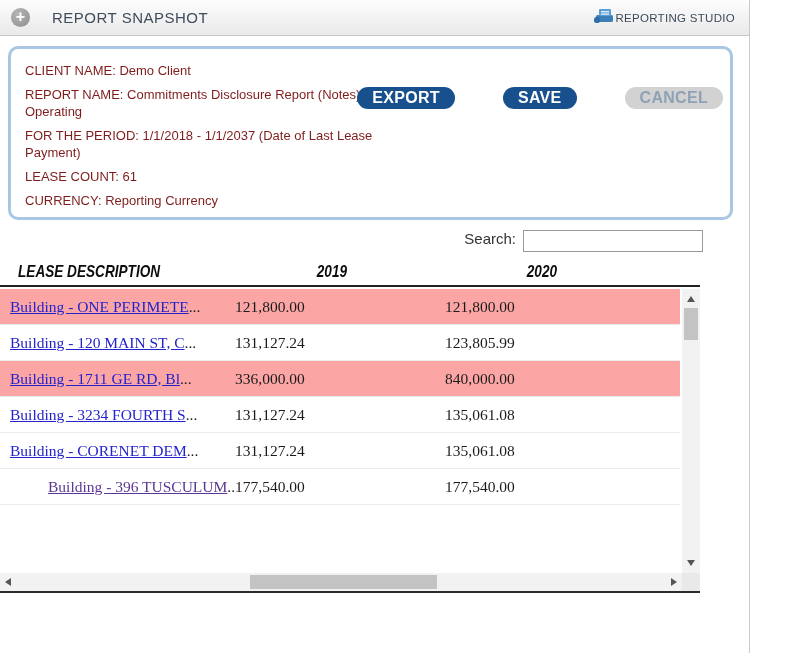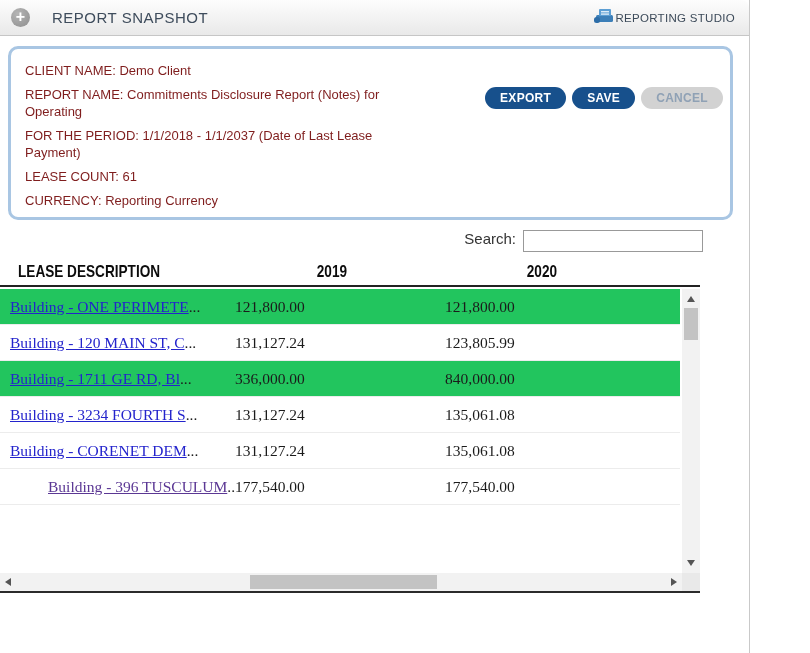--- a/index.html
+++ b/index.html
@@ -20,45 +20,45 @@
   .studio-btn { display:flex; align-items:center; cursor:pointer; }
   .studio-label { font-size:11.5px; color:#3c4a59; letter-spacing:.3px; }
 
   
   .panel { position:absolute; left:8px; top:46px; width:725px; height:174px;
     border:3px solid #a9c6e3; border-radius:10px; background:#fff; padding:11px 14px; }
   .info-line { max-width:400px; font-size:13px; line-height:17px; color:#7f1d1d; margin-top:7px; }
   .info-line:first-child { margin-top:2px; }
   .btn-row { position:absolute; top:38px; right:7px; display:flex; gap:6px; }
   .pill { height:22px; border:none; border-radius:12px; padding:0 15px;
-    font-family:"Liberation Sans", sans-serif; font-size:12px; font-weight:bold;
-    letter-spacing:.3px; cursor:pointer; }
+    font-family:"Liberation Sans", sans-serif; font-size:16px; font-weight:bold;
+    letter-spacing:.3px; cursor:pointer;margin-left:42px; }
   .pill.primary { background:#17508c; color:#ffffff; }
   .pill.cancel  { background:#d2d2d2; color:#8fa1b5; }
 
   
   .search-row { position:absolute; top:230px; left:0; width:703px; height:24px;
     display:flex; justify-content:flex-end; align-items:flex-start; }
   .search-label { font-size:15px; color:#333; margin-right:7px; }
   .search-input { width:180px; height:22px; border:1px solid #999; background:#fff;
     font-size:13px; padding:0 4px; outline:none; }
 
   
   .thead { position:absolute; top:258px; left:0; width:700px; height:29px;
     border-bottom:2px solid #222; display:flex; align-items:center; background:#fff; }
-  .th { font-weight:bold; font-size:17px; color:#0c0c0c; white-space:nowrap; }
+  .th { font-weight:bold; font-size:17px; color:#0c0c0c; white-space:nowrap;font-style:italic; }
   .cond { display:inline-block; transform:scaleX(.8); transform-origin:center; }
   .th1 { width:227px; padding-left:18px; } .th1 .cond { transform-origin:left; }
   .th2 { width:210px; text-align:center; }
   .th3 { width:210px; text-align:center; }
 
   .tbody { position:absolute; top:289px; left:0; width:700px; height:284px; overflow:hidden; }
   .t-row { width:680px; height:36px; display:flex; align-items:center;
     border-bottom:1px solid #ececec; background:#fff; }
-  .t-row.odd { background:#22c55e; }
+  .t-row.odd { background:#fca5a5; }
   .rc1 { width:235px; padding-left:10px; white-space:nowrap; overflow:hidden; }
   .rc2 { width:210px; } .rc3 { flex:1; }
   .num { font-family:"Liberation Serif", serif; font-size:15.5px; color:#1b1b1b; }
   a.lease-link { font-family:"Liberation Serif", serif; font-size:15.5px;
     color:#2323cc; text-decoration:underline; cursor:pointer; }
   a.lease-link.visited { color:#5b3794;margin-left:38px; }
   .ell { display:inline-block; color:#1b1b1b; text-decoration:none; }
 
   
   .vscroll { position:absolute; top:289px; left:682px; width:18px; height:284px; background:#f2f2f2; }

